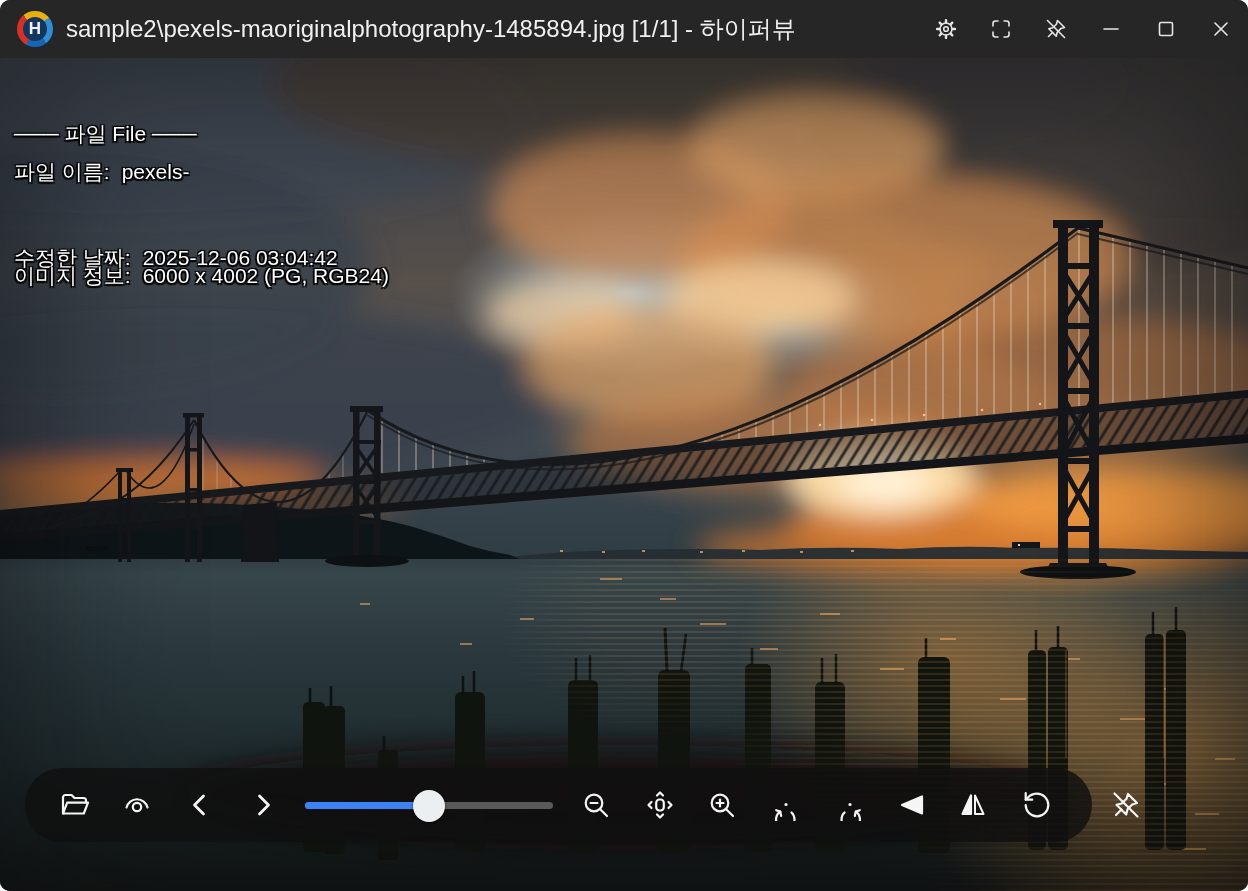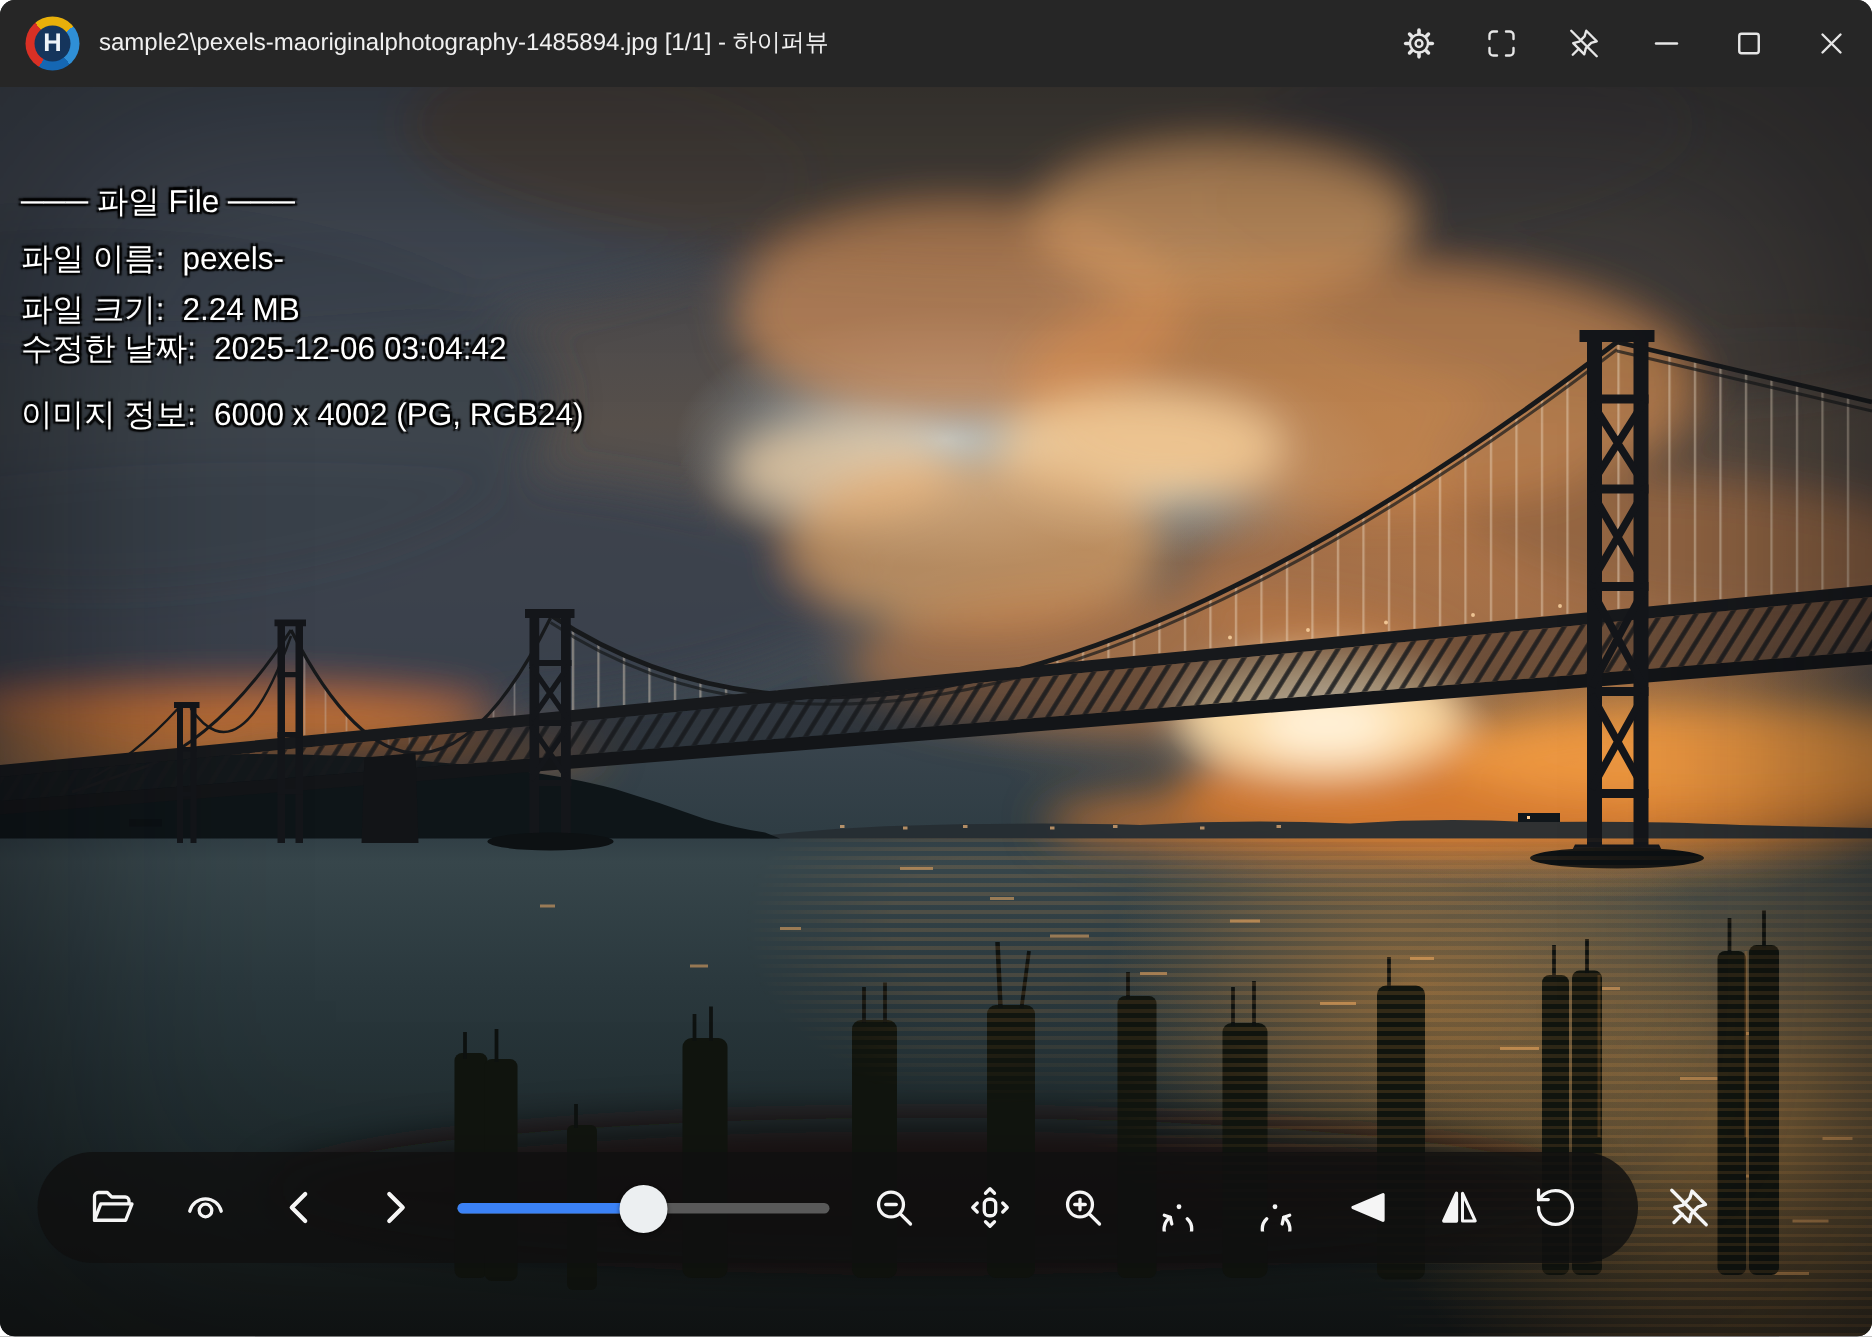--- a/index.html
+++ b/index.html
@@ -6,21 +6,21 @@
   #window{position:relative;width:1248px;height:891px;border-radius:10px;overflow:hidden;
           font-family:"Liberation Sans","DejaVu Sans",sans-serif;background:#101314;}
   
   .titlebar{position:absolute;left:0;top:0;width:1248px;height:58px;background:#262626;z-index:40;
             display:flex;align-items:center;}
   .app-logo{position:absolute;left:17px;top:11px;width:36px;height:36px;border-radius:50%;
             background:conic-gradient(from -40deg,#e8b00a 0 90deg,#2f8fd6 90deg 180deg,#1567b3 180deg 250deg,#d93025 250deg 360deg);
             display:flex;align-items:center;justify-content:center;}
   .app-logo::before{content:"";position:absolute;inset:6px;border-radius:50%;background:#15355c;}
   .app-logo span{position:relative;color:#eef3f8;font-weight:bold;font-size:17px;z-index:1;}
-  .win-title{position:absolute;left:66px;top:0;height:58px;line-height:58px;color:#f0f0f0;font-size:16px;white-space:nowrap;}
+  .win-title{position:absolute;left:66px;top:0;height:58px;line-height:58px;color:#f0f0f0;font-size:24px;white-space:nowrap;}
   .tb-buttons{position:absolute;right:0;top:0;height:58px;display:flex;}
   .tb-btn{width:55px;height:58px;border:none;background:transparent;display:flex;align-items:center;justify-content:center;cursor:pointer;padding:0;}
   .tb-btn svg{stroke:#e6e6e6;fill:none;stroke-width:1.6;stroke-linecap:round;stroke-linejoin:round;}
   
   .viewport{position:absolute;left:0;top:58px;width:1248px;height:833px;overflow:hidden;}
   .photo-base{position:absolute;inset:0;
     background:
       radial-gradient(ellipse 250px 120px at 630px 235px, rgba(188,211,222,.95), rgba(188,211,222,0) 72%),
       radial-gradient(ellipse 180px 90px at 790px 250px, rgba(166,196,210,.8), rgba(166,196,210,0) 75%),
       radial-gradient(ellipse 540px 340px at 980px 300px, rgba(222,138,62,.45), rgba(222,138,62,0) 74%),
@@ -307,23 +307,22 @@
 
     <div class="shimmer"></div>
     <div class="vignette"></div>
 
     <div class="overlay-info">
       <div class="ov-line" style="top:62px">─── 파일 File ───</div>
       <div class="ov-line" style="top:100px">
         <span class="ov-label">파일 이름:</span><span>pexels-</span>
       </div>
       <div class="ov-line" style="top:134px;height:30px;width:480px">
-        <span class="ov-overlap-b"><span class="ov-label">파일 크기:</span><span>2.24 MB</span></span>
-      </div>
-      <div class="ov-line" style="top:160px">
+      </div>
+      <div class="ov-line" style="top:186px">
         <span class="ov-label">수정한 날짜:</span><span>2025-12-06 03:04:42</span>
       </div>
       <div class="ov-line" style="top:204px">
         <span class="ov-label">이미지 정보:</span><span>6000 x 4002 (PG, RGB24)</span>
       </div>
     </div>
 
     <div class="toolbar">
       <button class="tool-btn" style="left:28px">
         <svg width="32" height="32" viewBox="0 0 32 32">

